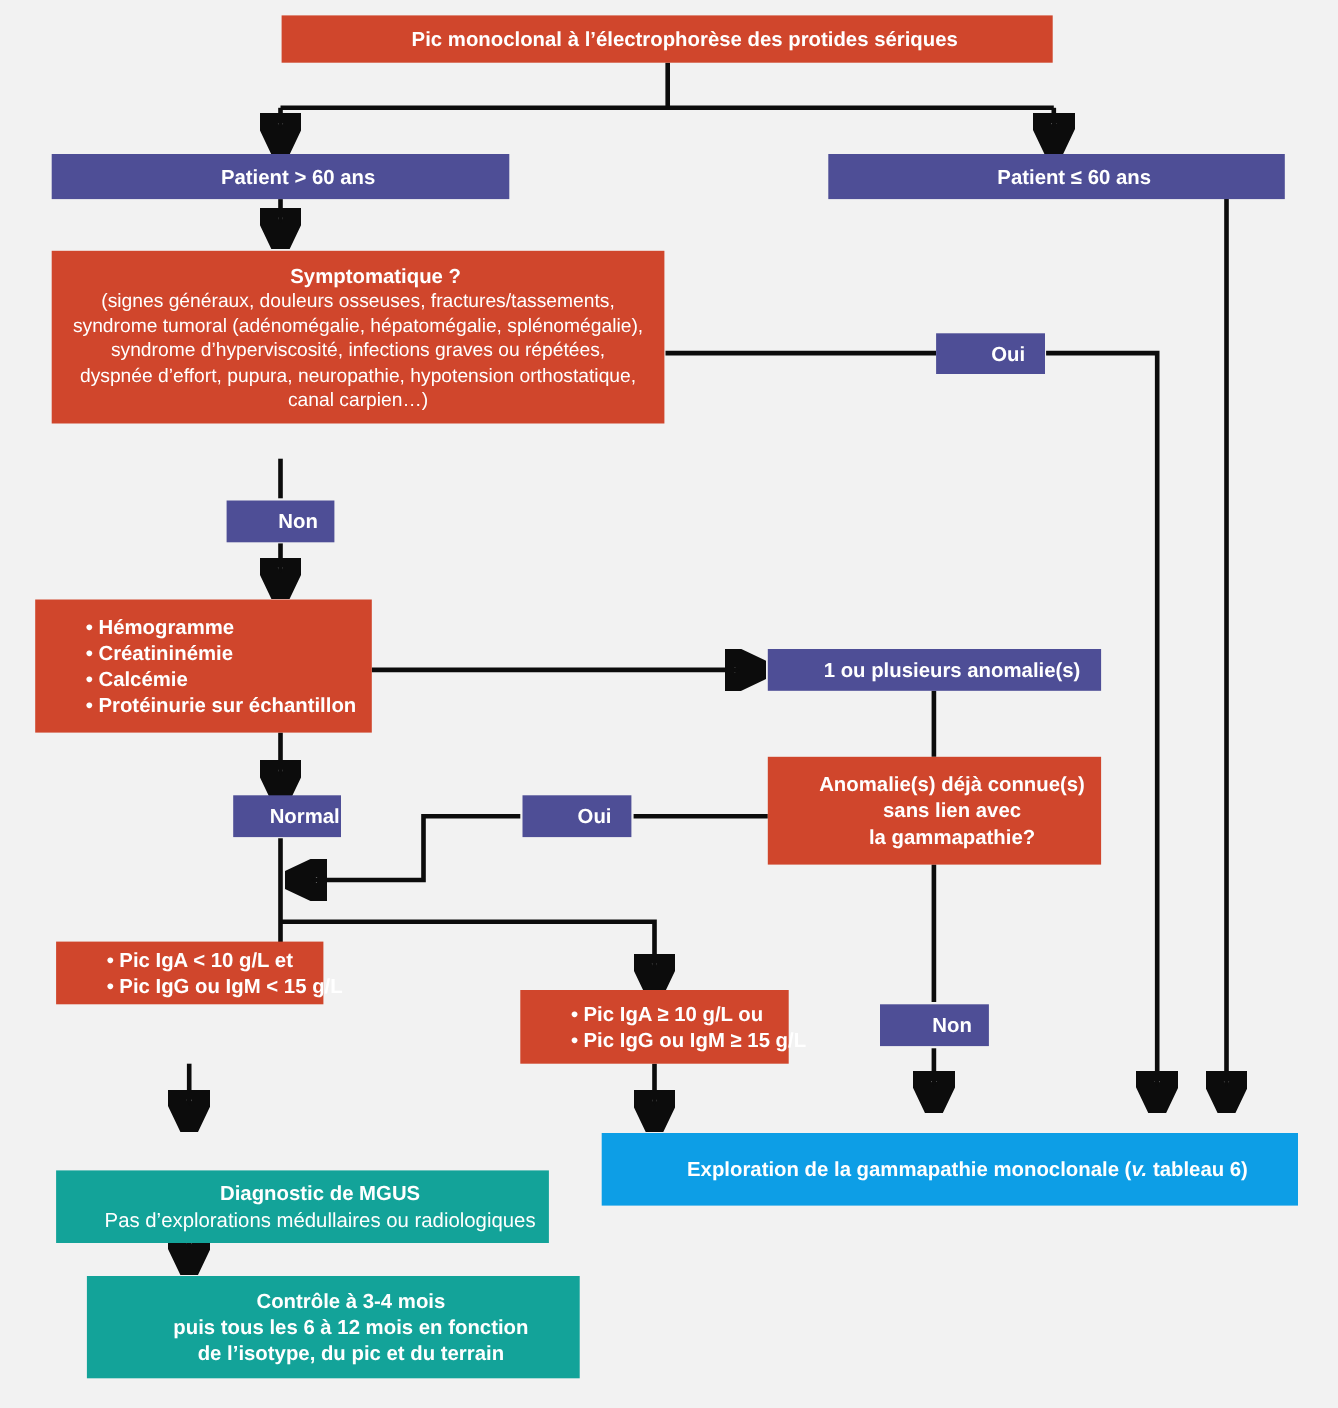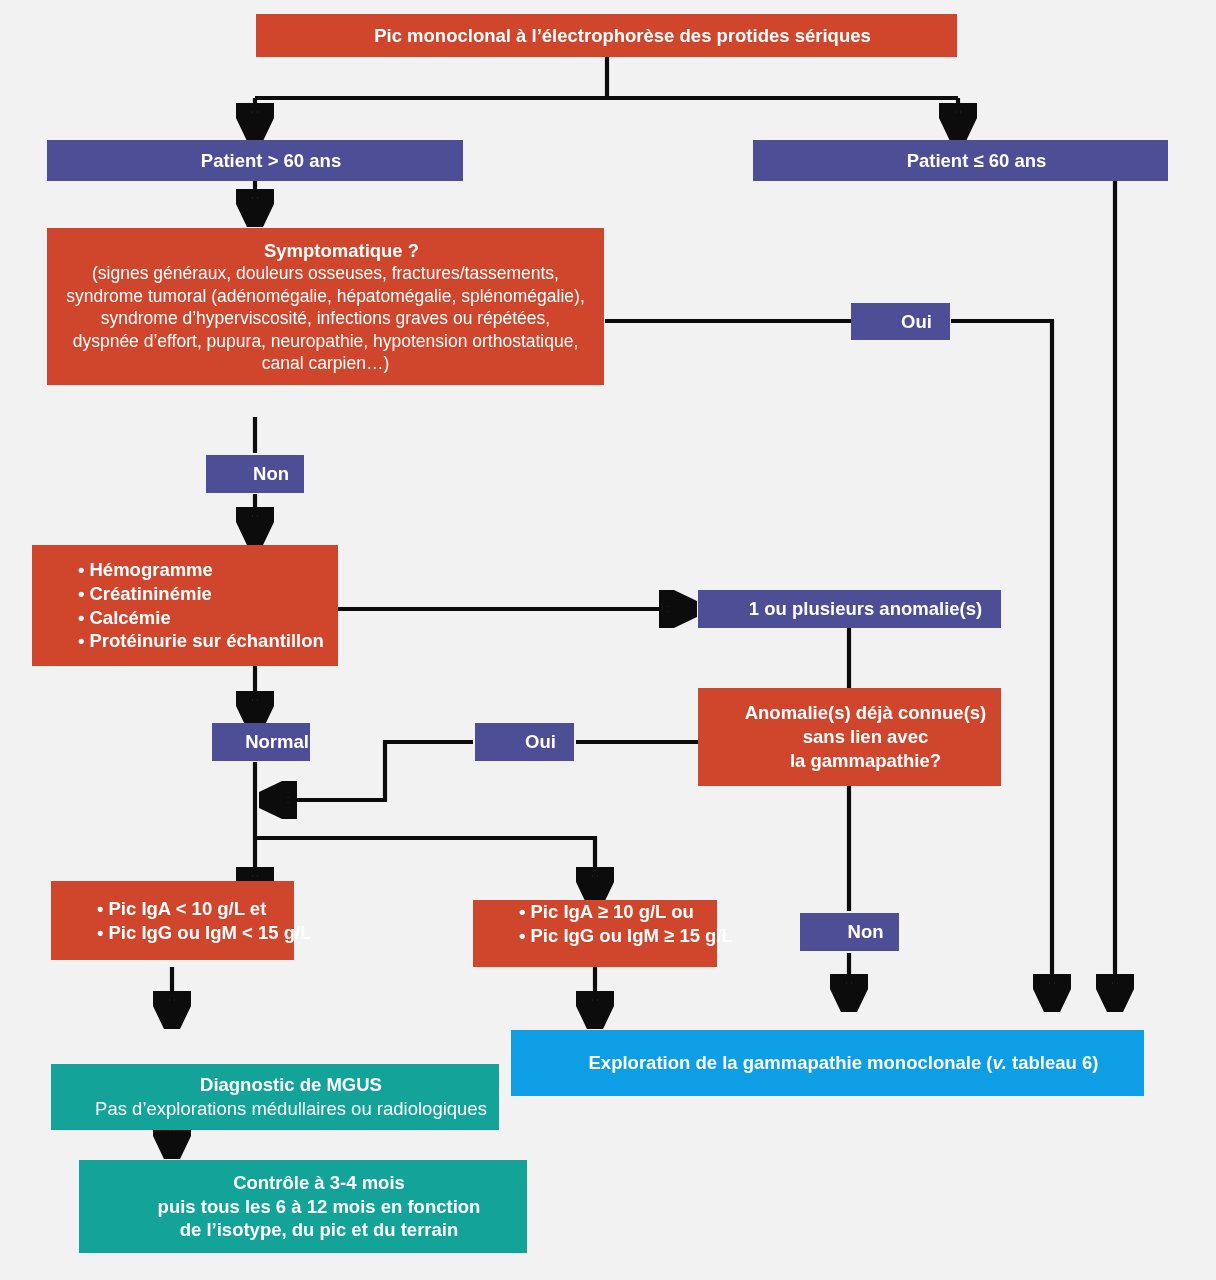--- a/index.html
+++ b/index.html
@@ -168,40 +168,40 @@
   </div>
 
   <div class="node purple b t18" style="left:800px; top:913px; width:99px; height:38px;">
     <span class="ln">Non</span>
   </div>
 
   <div class="node purple b t18" style="left:212px; top:723px; width:98px; height:38px;">
     <span class="ln">Normal</span>
   </div>
 
-  <div class="node red b t18" style="left:51px; top:881px; width:243px; height:79px; align-items:flex-start; justify-content:center;">
+  <div class="node red b t18" style="left:51px; top:856px; width:243px; height:57px; align-items:flex-start; justify-content:center;">
     <div class="bullets">
       <span class="ln">Pic IgA &lt; 10 g/L et</span>
       <span class="ln">Pic IgG ou IgM &lt; 15 g/L</span>
     </div>
   </div>
 
-  <div class="node red b t18" style="left:473px; top:900px; width:244px; height:67px; align-items:flex-start; justify-content:flex-start;">
+  <div class="node red b t18" style="left:473px; top:900px; width:244px; height:67px; align-items:flex-start; justify-content:center;">
     <div class="bullets">
       <span class="ln">Pic IgA ≥ 10 g/L ou</span>
       <span class="ln">Pic IgG ou IgM ≥ 15 g/L</span>
     </div>
   </div>
 
   <div class="node teal t18" style="left:51px; top:1030px; width:448px; height:66px;margin-top:34px;">
     <span class="ln b">Diagnostic de MGUS</span>
     <span class="ln">Pas d’explorations médullaires ou radiologiques</span>
   </div>
 
-  <div class="node blue b t18" style="left:511px; top:1030px; width:633px; height:66px;">
+  <div class="node blue b t18" style="left:547px; top:1030px; width:633px; height:66px;">
     <span class="ln">
       <span>Exploration de la gammapathie monoclonale (</span><span class="it">v.</span><span> tableau 6)</span>
     </span>
   </div>
 
   <div class="node teal b t18" style="left:51px; top:1160px; width:448px; height:93px;margin-left:28px;">
     <span class="ln">Contrôle à 3-4 mois</span>
     <span class="ln">puis tous les 6 à 12 mois en fonction</span>
     <span class="ln">de l’isotype, du pic et du terrain</span>
   </div>

